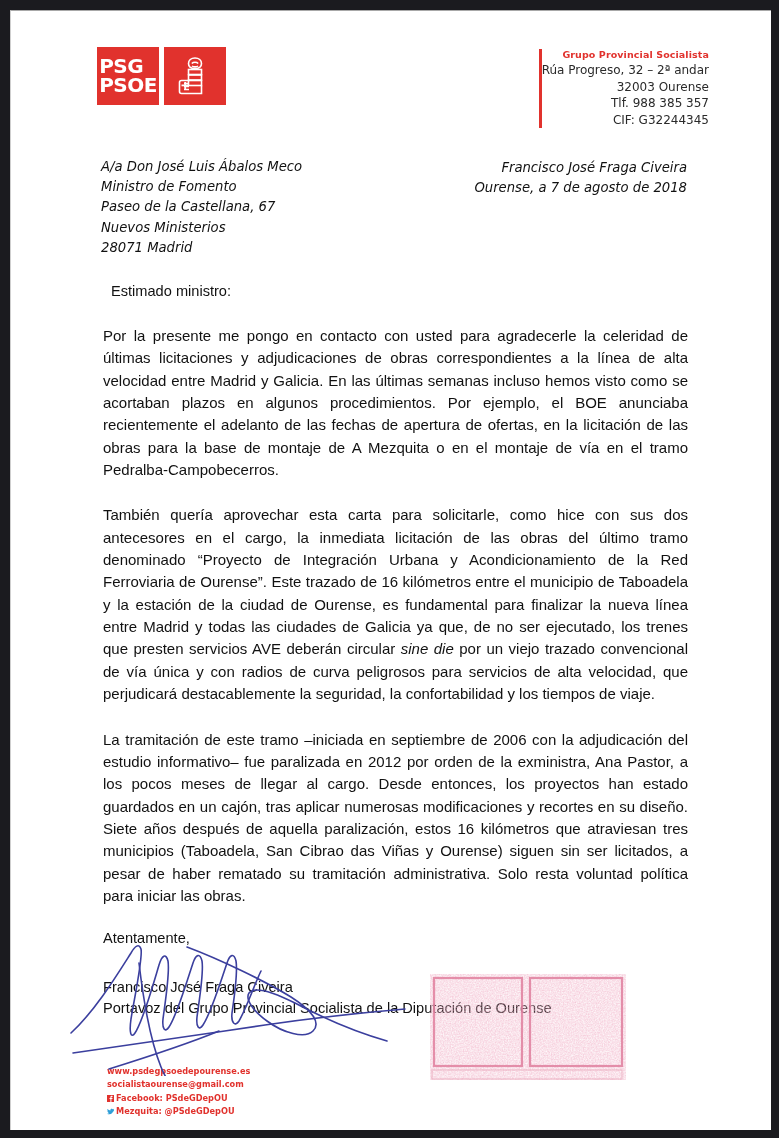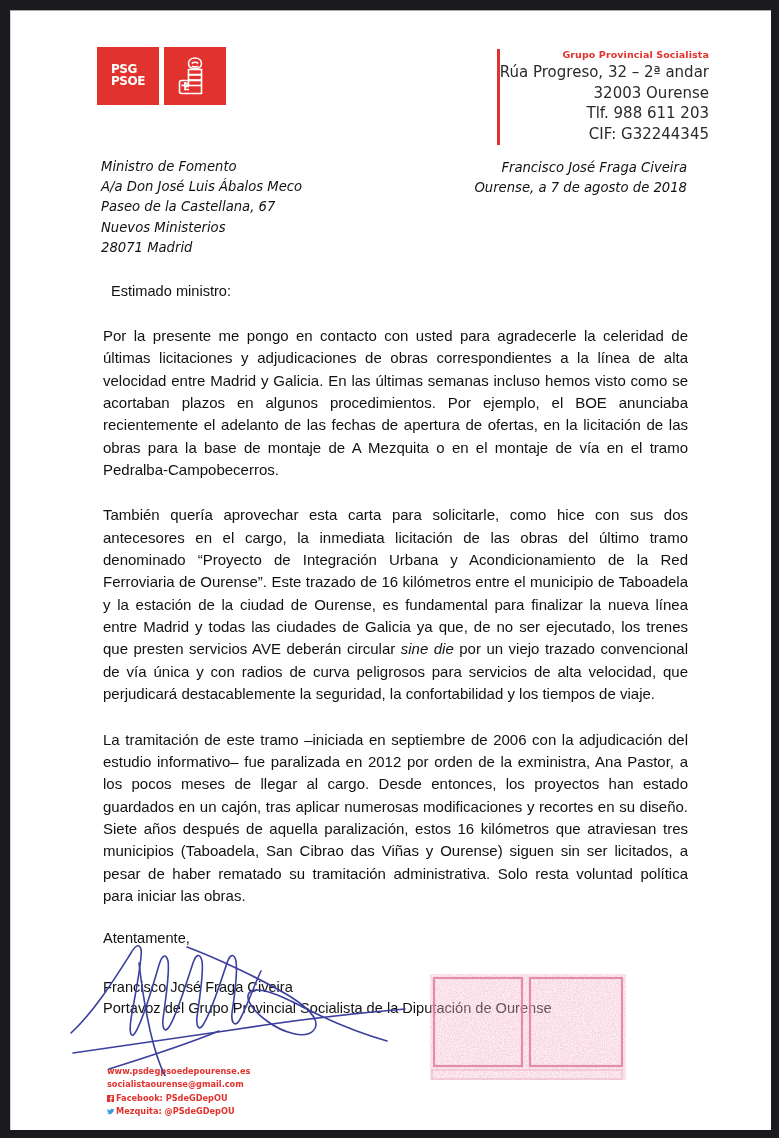--- a/index.html
+++ b/index.html
@@ -45,21 +45,21 @@
     width: 62px;
     height: 58px;
     background: #e1322d;
     display: flex;
     align-items: center;
     justify-content: center;
   }
   .logo-word {
     color: #ffffff;
     font-weight: bold;
-    font-size: 12px;
+    font-size: 20px;
     line-height: 0.96;
     letter-spacing: -0.5px;
     text-align: left;
     font-family: "DejaVu Sans", sans-serif;
   }
   .logo-word span { display: block; }
   .fist-rose { position: relative; width: 40px; height: 42px; }
   .fist-rose svg { width: 100%; height: 100%; display: block; }
 
   .contact-block {
@@ -73,21 +73,21 @@
   .contact-title {
     color: #e1322d;
     font-weight: bold;
     font-size: 9.5px;
     letter-spacing: 0.1px;
     margin-bottom: 2px;
     font-family: "DejaVu Sans", sans-serif;
   }
   .contact-line {
     color: #2a2a2a;
-    font-size: 15px;
+    font-size: 12px;
     line-height: 1.38;
     font-family: "DejaVu Sans", sans-serif;
   }
 
   
   .addressee {
     position: absolute;
     left: 90px;
     top: 146px;
     font-style: italic;
@@ -225,28 +225,28 @@
               </g>
             </svg>
           </span>
         </div>
       </div>
 
       <div class="contact-block">
         <div class="contact-title">Grupo Provincial Socialista</div>
         <div class="contact-line">Rúa Progreso, 32 – 2ª andar</div>
         <div class="contact-line">32003 Ourense</div>
-        <div class="contact-line">Tlf. 988 611 203</div>
+        <div class="contact-line">Tlf. 988 385 357</div>
         <div class="contact-line">CIF: G32244345</div>
       </div>
     </div>
 
     <div class="addressee">
+      <div>A/a Don José Luis Ábalos Meco</div>
       <div>Ministro de Fomento</div>
-      <div>A/a Don José Luis Ábalos Meco</div>
       <div>Paseo de la Castellana, 67</div>
       <div>Nuevos Ministerios</div>
       <div>28071 Madrid</div>
     </div>
 
     <div class="sender-date">
       <div>Francisco José Fraga Civeira</div>
       <div>Ourense, a 7 de agosto de 2018</div>
     </div>
 

